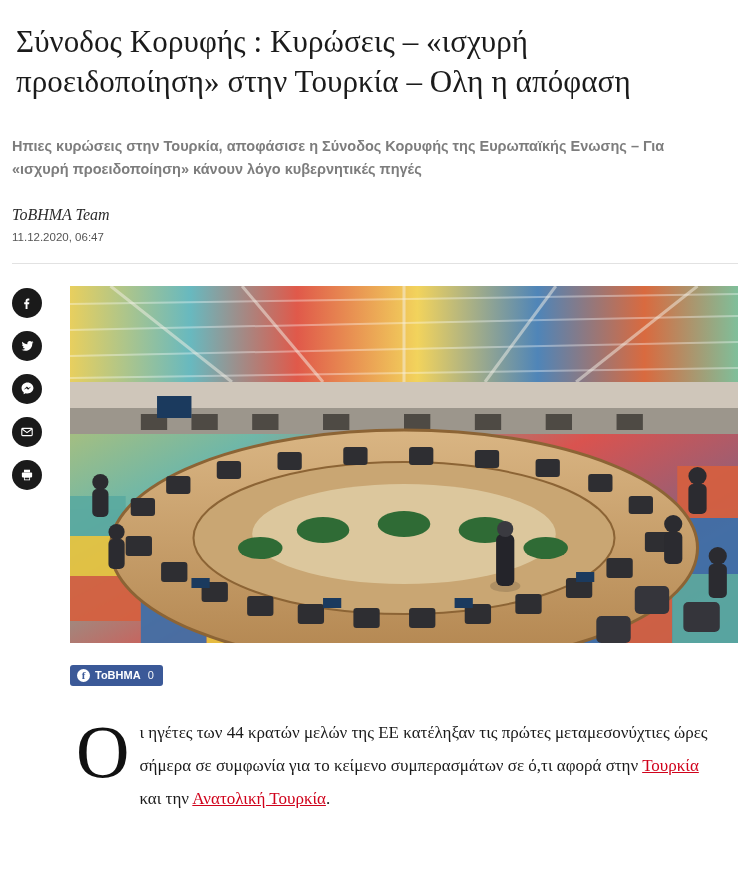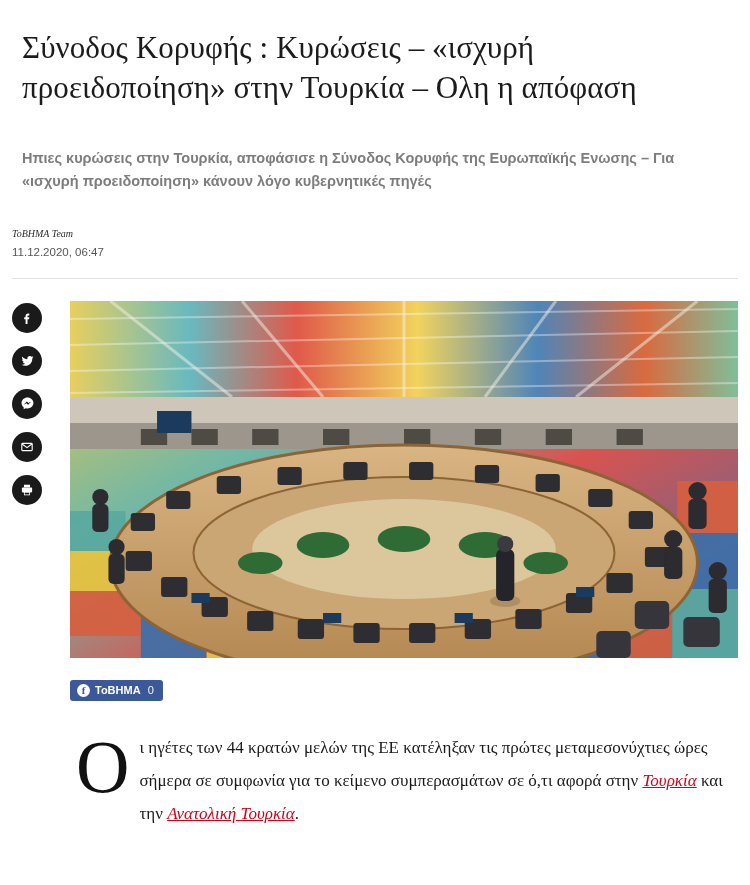--- a/index.html
+++ b/index.html
@@ -17,37 +17,37 @@
     height: 885px;
     position: relative;
     background: #fff;
   }
   .headline {
     font-family: "Liberation Serif", serif;
     font-size: 31px;
     line-height: 1.30;
     color: #1b1b1b;
     font-weight: 400;
-    margin: 10px;
+    margin: 4px;
     padding: 18px 60px 0 12px;
     letter-spacing: 0.1px;
   }
   .standfirst {
     font-family: "Liberation Sans", sans-serif;
     font-size: 14.5px;
     line-height: 1.62;
     color: #7d7d7d;
     font-weight: bold;
-    margin: 10px;
+    margin: 0;
     padding: 28px 52px 0 12px;
   }
   .byline {
     font-family: "Liberation Serif", serif;
     font-style: italic;
-    font-size: 10px;
+    font-size: 16px;
     color: #2b2b2b;
     padding: 24px 12px 0 12px;
   }
   .timestamp {
     font-family: "Liberation Sans", sans-serif;
     font-size: 11.5px;
     color: #555;
     padding: 7px 12px 0 12px;
   }
   .rule {
@@ -129,21 +129,20 @@
     float: left;
     font-family: "Liberation Serif", serif;
     font-size: 74px;
     line-height: 0.82;
     padding: 6px 10px 0 6px;
     color: #111;
   }
   .article-body a {
     color: #d0021b;
     text-decoration: underline;
-    font-style: italic;
   }
 </style>
 </head>
 <body>
 
 <div class="page">
 
   <h1 class="headline">Σύνοδος Κορυφής : Κυρώσεις – «ισχυρή προειδοποίηση» στην Τουρκία – Ολη η απόφαση</h1>
 
   <p class="standfirst">Ηπιες κυρώσεις στην Τουρκία, αποφάσισε η Σύνοδος Κορυφής της Ευρωπαϊκής Ενωσης – Για «ισχυρή προειδοποίηση» κάνουν λόγο κυβερνητικές πηγές</p>

